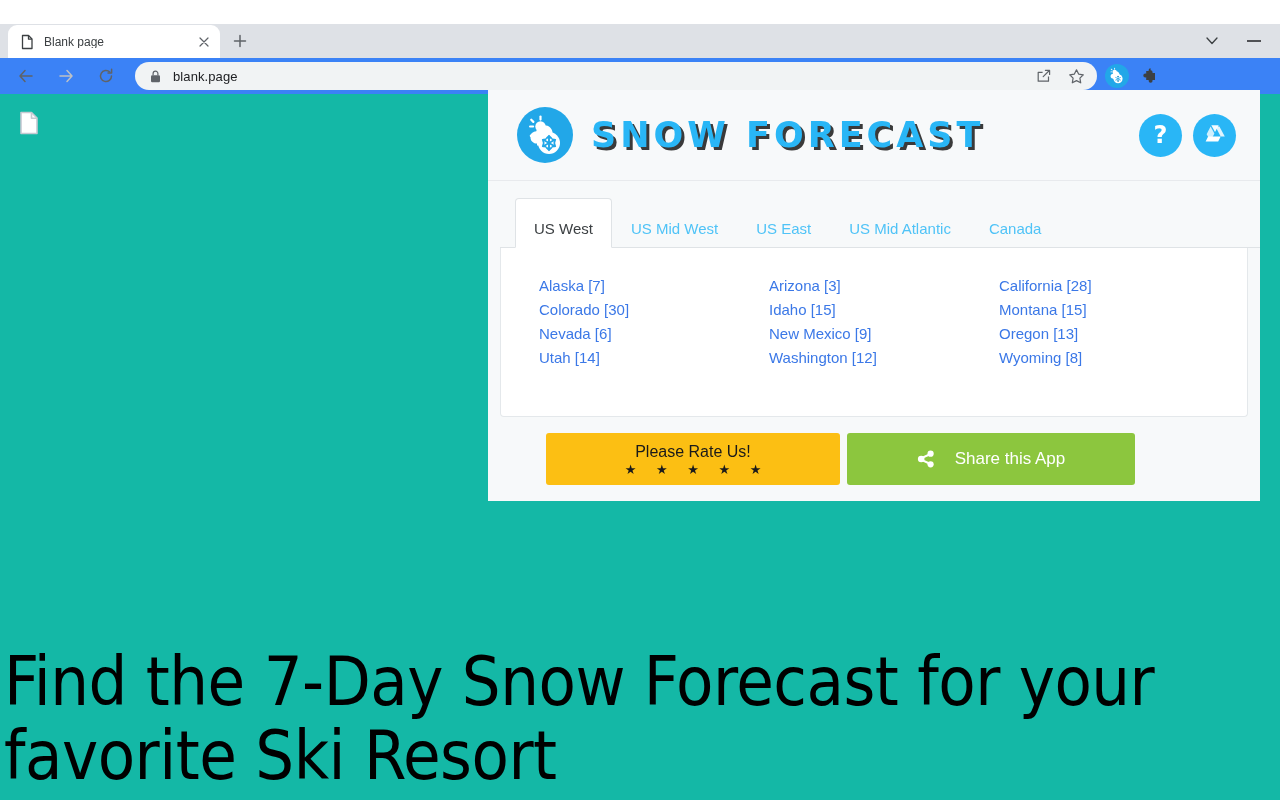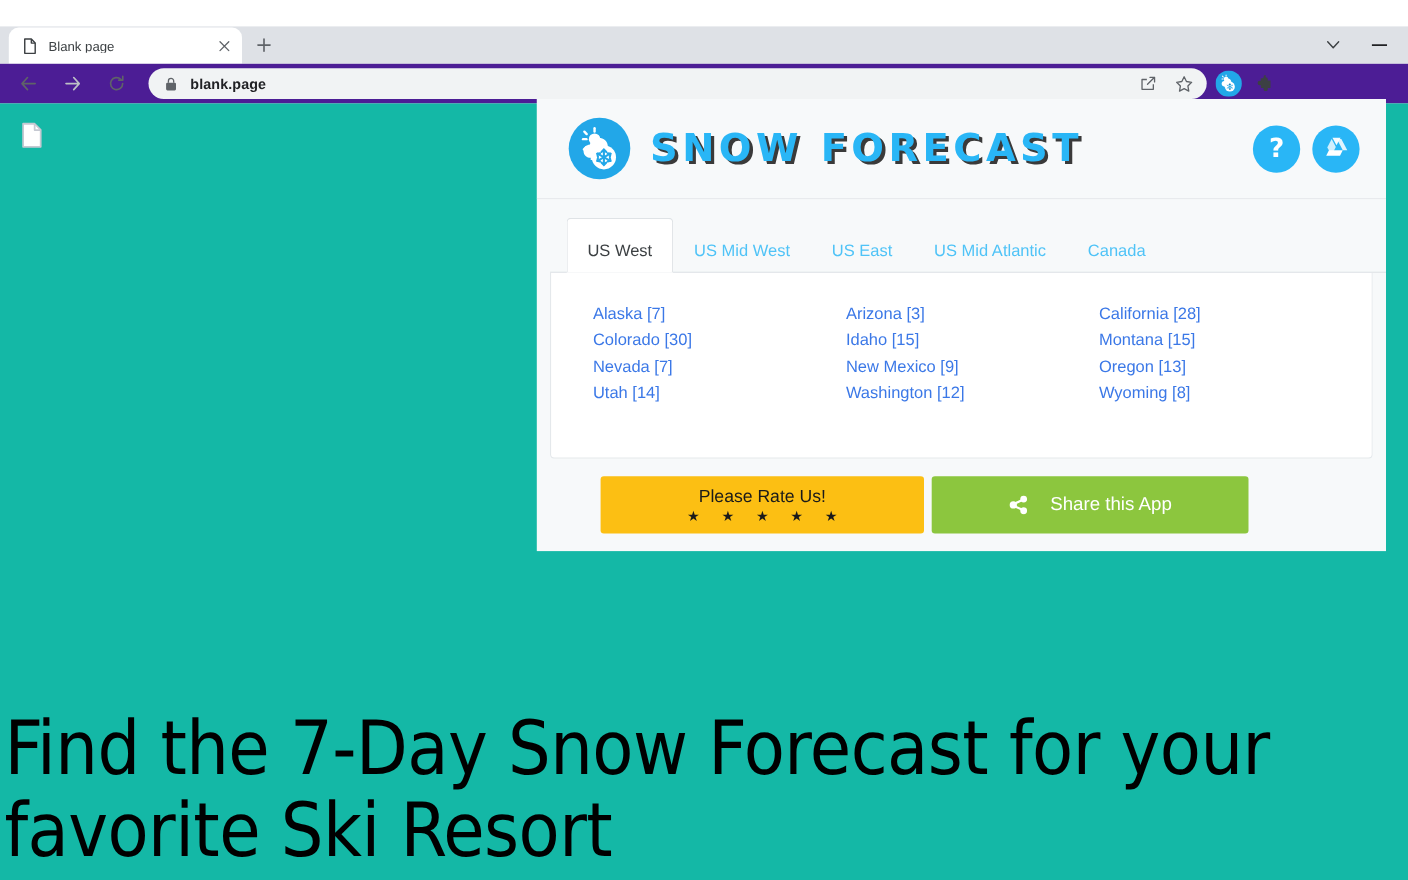--- a/index.html
+++ b/index.html
@@ -54,23 +54,23 @@
     margin-left: auto; display: flex; align-items: center;
     height: 34px; padding-right: 4px;
   }
   .chev-btn, .min-btn {
     width: 40px; height: 30px; display: flex;
     align-items: center; justify-content: center; color: #3c4043;
   }
   .min-btn { width: 44px; }
 
   .toolbar {
-    height: 36px; background: #4c1d95;
+    height: 36px; background: #3b82f6;
     display: flex; align-items: center;
-    padding: 16px 6px; position: relative; font-weight: bold;
+    padding: 16px 6px; position: relative;
   }
   .nav-btn {
     width: 30px; height: 30px; margin: 0 5px;
     display: flex; align-items: center; justify-content: center;
     color: #5f6368; border-radius: 50%;
   }
   .nav-btn.disabled { color: #bdc1c6; }
   .omnibox {
     flex: 1 1 auto; height: 28px; margin: 0 8px 0 9px;
     background: #f1f3f4; border-radius: 14px;
@@ -393,21 +393,21 @@
       </div>
 
       <div class="panel">
         <div class="state-grid">
           <a class="state-link">Alaska [7]</a>
           <a class="state-link">Arizona [3]</a>
           <a class="state-link">California [28]</a>
           <a class="state-link">Colorado [30]</a>
           <a class="state-link">Idaho [15]</a>
           <a class="state-link">Montana [15]</a>
-          <a class="state-link">Nevada [7]</a>
+          <a class="state-link">Nevada [6]</a>
           <a class="state-link">New Mexico [9]</a>
           <a class="state-link">Oregon [13]</a>
           <a class="state-link">Utah [14]</a>
           <a class="state-link">Washington [12]</a>
           <a class="state-link">Wyoming [8]</a>
         </div>
       </div>
 
       <div class="cta-row">
         <button class="btn-rate">

